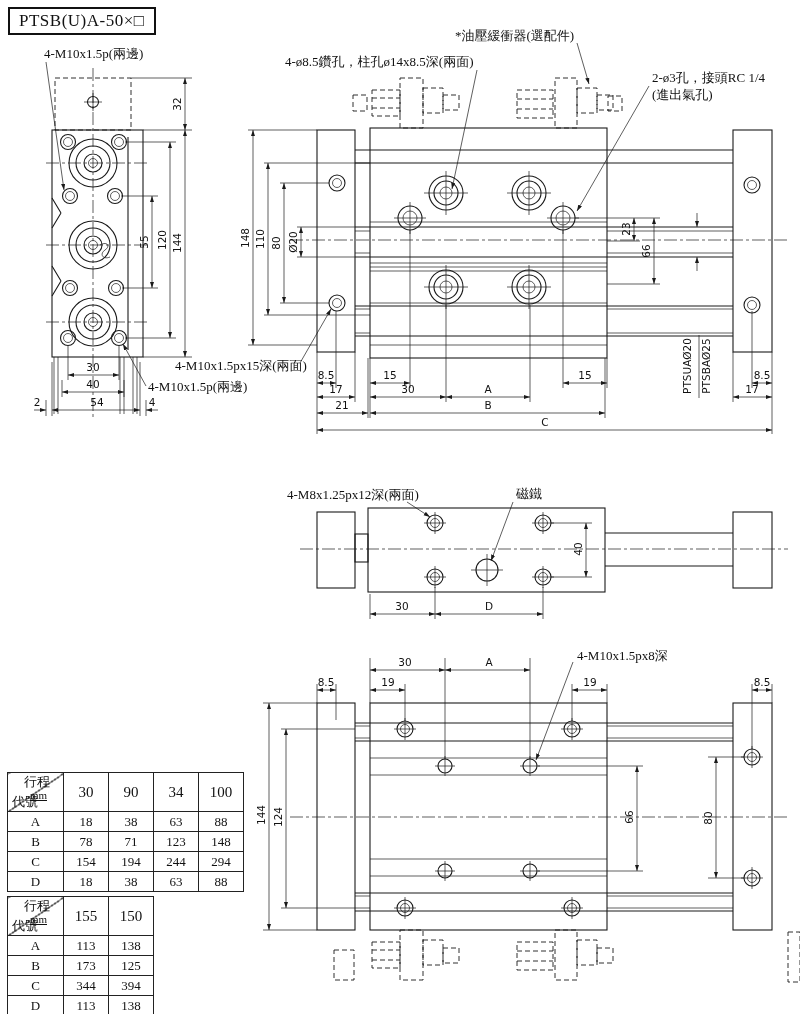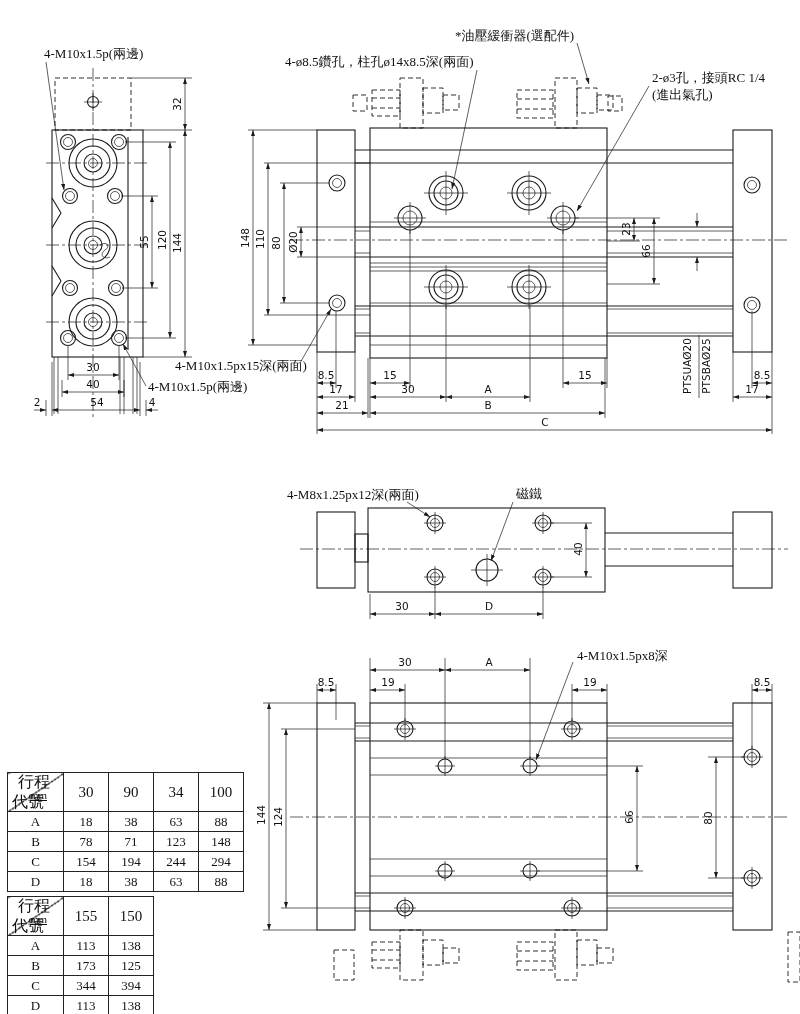--- a/index.html
+++ b/index.html
@@ -19,30 +19,33 @@
   #title-box{position:absolute;left:8px;top:7px;border:2px solid #111;padding:0 9px;
              font-size:17px;letter-spacing:.5px;line-height:24px;color:#111;background:#fff;}
   
   .tblwrap{position:absolute;background:#fff;}
   table.spec{border-collapse:collapse;table-layout:fixed;}
   table.spec td{border:1.4px solid #222;text-align:center;vertical-align:middle;
                 font-size:13px;color:#111;height:19px;padding:0;}
   table.spec tr.hd td{height:38px;font-size:15px;}
   td.diag{position:relative;background:
      linear-gradient(to bottom right,transparent 49.2%,#222 49.2%,#222 51%,transparent 51%);}
-  td.diag span{position:absolute;font-size:16px;line-height:12px;}
+  td.diag span{position:absolute;font-size:13px;line-height:12px;}
   td.diag .ht{top:3px;right:13px;}
   td.diag .hu{top:16px;right:16px;font-size:11px;text-decoration:underline;}
   td.diag .hb{bottom:3px;left:4px;}
 </style>
 </head>
 <body>
 
 <div id="stage">
 
+  <div id="title-box">
+    <span>PTSB(U)A-50×□</span>
+  </div>
 
   <svg width="800" height="1014" viewBox="0 0 800 1014">
     <defs>
       <marker id="ar" markerWidth="10" markerHeight="8" refX="9" refY="3" orient="auto-start-reverse">
         <path d="M0,0 L9,3 L0,6 Z" fill="#1a1a1a"></path>
       </marker>
     </defs>
 
     <g>
       <line class="c" x1="93" y1="68" x2="93" y2="420"></line>

